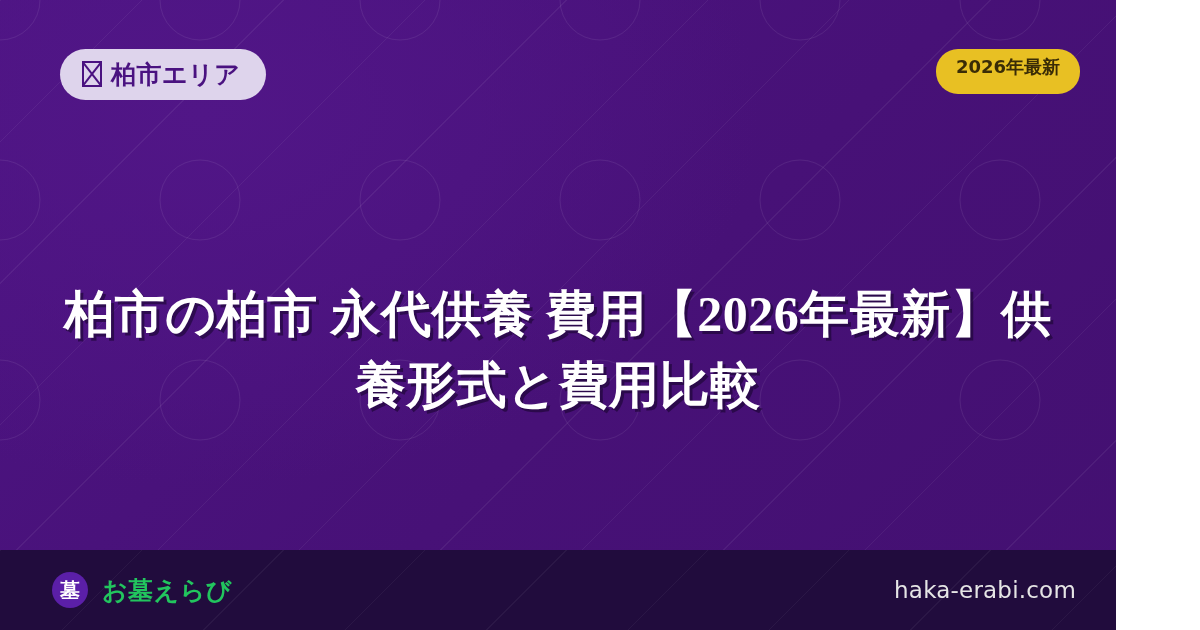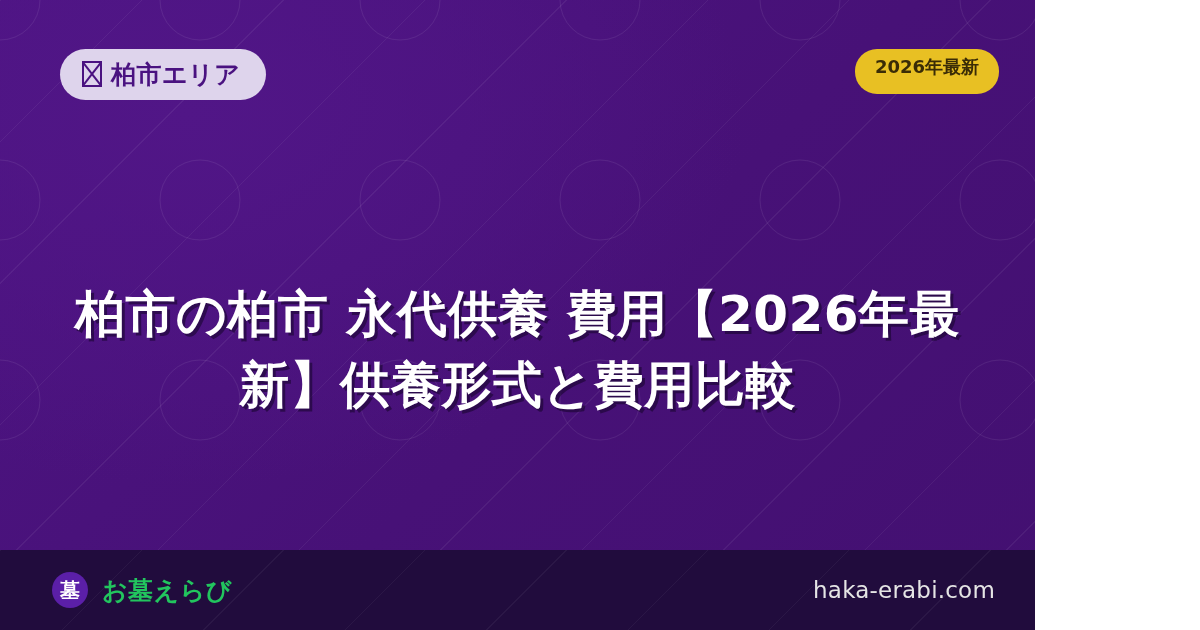--- a/index.html
+++ b/index.html
@@ -6,21 +6,21 @@
     margin: 0;
     padding: 0;
     background: #ffffff;
   }
   body {
     font-family: "DejaVu Sans", "Liberation Sans", sans-serif;
   }
 
   .og-card {
     position: relative;
-    width: 1035px;
+    width: 1116px;
     height: 630px;
     overflow: hidden;
     background: #4a1280;
     background-image:
       radial-gradient(ellipse 900px 600px at 18% 18%, #511687 0%, rgba(81,22,135,0) 62%),
       linear-gradient(135deg, #4d1483 0%, #471177 55%, #431071 100%);
   }
 
   
   .bg-circles {
@@ -106,20 +106,21 @@
   
   .title-wrap {
     position: absolute;
     left: 60px;
     right: 60px;
     top: 150px;
     height: 400px;
     display: flex;
     align-items: center;
     justify-content: center;
+    font-family: Liberation Serif, serif;
   }
   .title {
     color: #ffffff;
     font-size: 50px;
     font-weight: 700;
     line-height: 1.42;
     text-align: center;
     letter-spacing: 0.5px;
     text-shadow: 3px 3px 0 rgba(20,4,40,0.55);
     max-width: 1040px;

